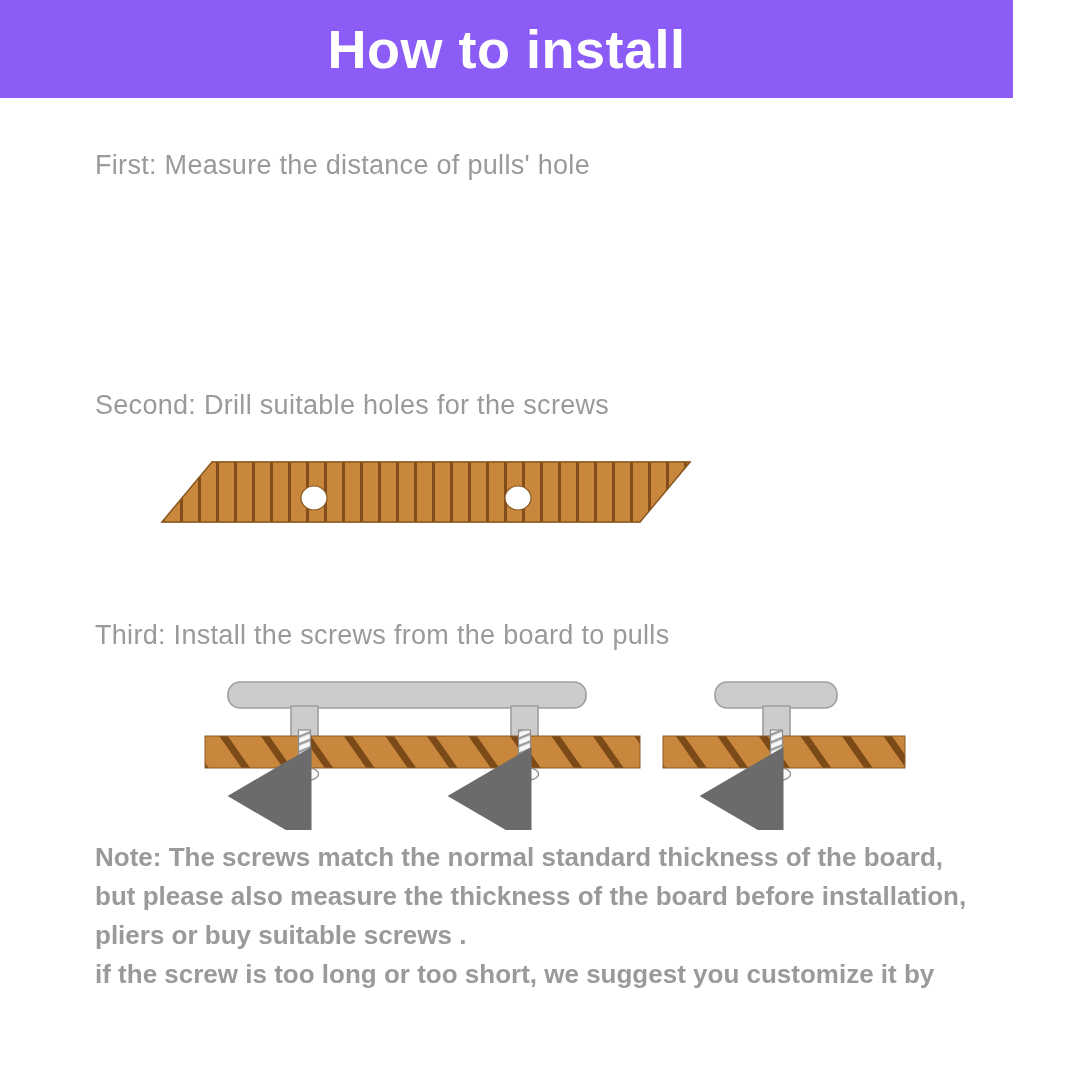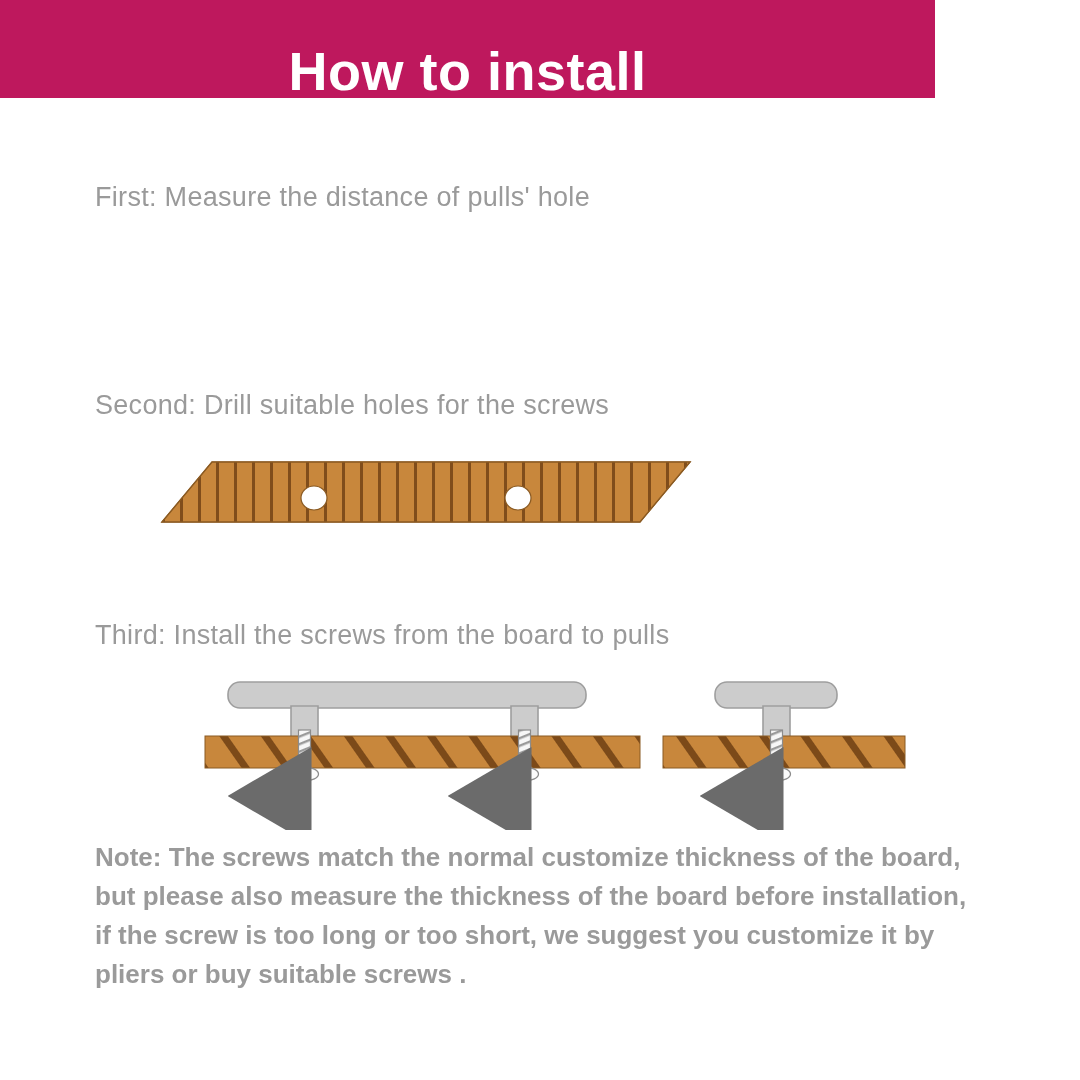--- a/index.html
+++ b/index.html
@@ -13,25 +13,25 @@
     font-family: "Liberation Sans", sans-serif;
     overflow: hidden;
     position: relative;
   }
 
   
   .header-banner {
     position: absolute;
     left: 0;
     top: 0;
-    width: 935px;
+    width: 1013px;
     height: 98px;
-    background: #be185d;
+    background: #8b5cf6;
     display: flex;
-    align-items: flex-end;
+    align-items: center;
     justify-content: center;
   }
   .header-title {
     color: #ffffff;
     font-size: 54px;
     font-weight: bold;
     letter-spacing: 0.5px;
     line-height: 1;
     font-family: "Liberation Sans", sans-serif;
   }
@@ -40,21 +40,21 @@
   .step-caption {
     position: absolute;
     left: 95px;
     color: #9a9a9a;
     font-size: 27px;
     font-weight: 400;
     letter-spacing: 0.3px;
     white-space: nowrap;
     font-family: "Liberation Sans", sans-serif;
   }
-  #caption-1 { top: 150px; margin-top: 32px; }
+  #caption-1 { top: 150px; }
   #caption-2 { top: 390px; }
   #caption-3 { top: 620px; }
 
   
   .figure {
     position: absolute;
   }
   #figure-1 { left: 0; top: 200px; width: 1080px; height: 150px; }
   #figure-2 { left: 0; top: 440px; width: 1080px; height: 120px; }
   #figure-3 { left: 0; top: 660px; width: 1080px; height: 170px; }
@@ -242,17 +242,17 @@
       <rect x="770.5" y="70" width="12" height="42" fill="url(#thread3)" stroke="#8c8c8c" stroke-width="1.2"></rect>
       <ellipse cx="776.5" cy="114" rx="14" ry="7" fill="#fbfbfb" stroke="#8c8c8c" stroke-width="1.3"></ellipse>
     </g>
     <g>
       <line x1="776.5" y1="170" x2="776.5" y2="136" stroke="#6b6b6b" stroke-width="7" marker-end="url(#arrowHeadUp)"></line>
     </g>
   </svg>
 </div>
 
 <div class="note-block">
-  <div class="note-line">Note: The screws match the normal customize thickness of the board,</div>
+  <div class="note-line">Note: The screws match the normal standard thickness of the board,</div>
   <div class="note-line">but please also measure the thickness of the board before installation,</div>
+  <div class="note-line">pliers or buy suitable screws .</div>
   <div class="note-line">if the screw is too long or too short, we suggest you customize it by</div>
-  <div class="note-line">pliers or buy suitable screws .</div>
 </div>
 
 </body></html>

